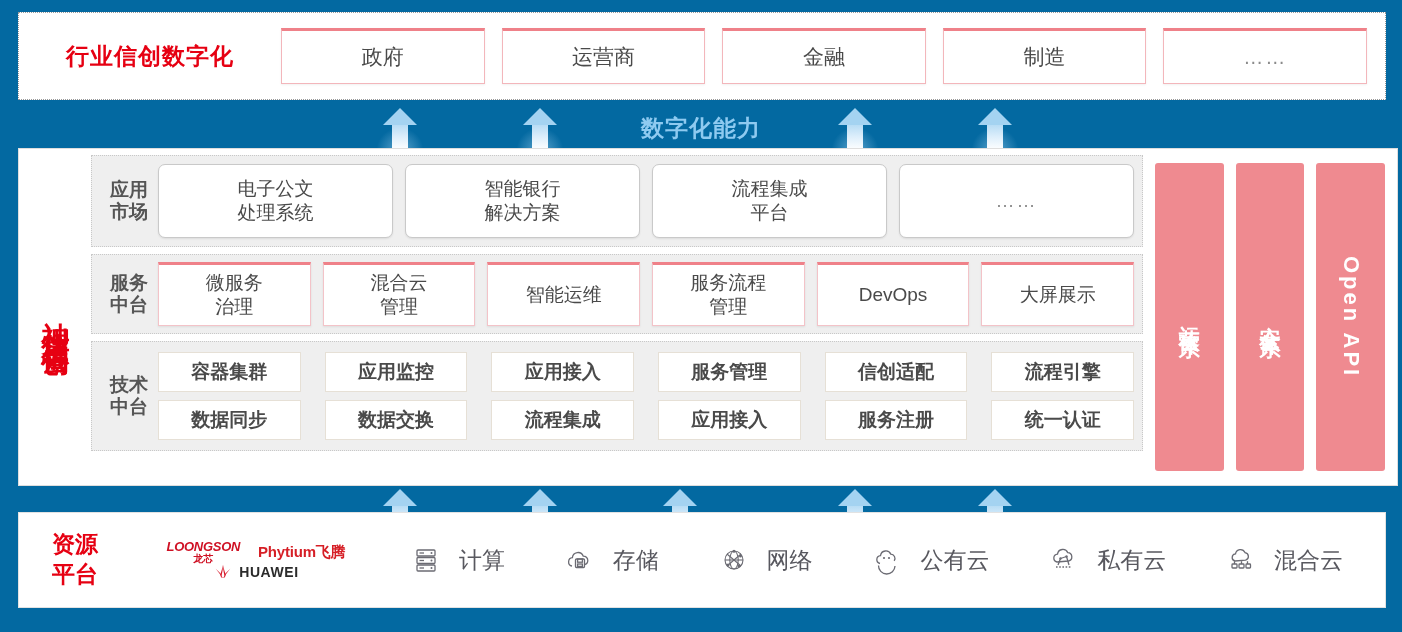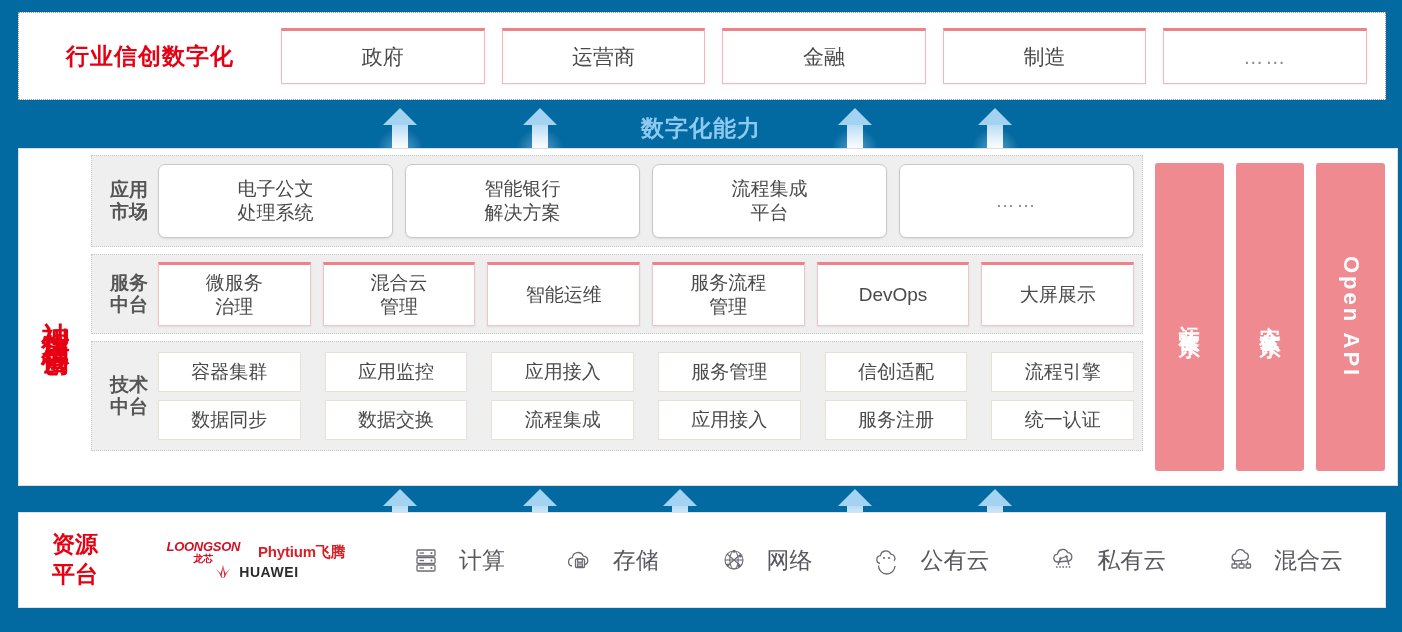--- a/index.html
+++ b/index.html
@@ -97,21 +97,21 @@
   .layer-svc { height:80px; }
   .svc-box {
     flex:1; background:#fff; border:1px solid #f3c3c8; border-top:3px solid #ef8189;
     display:flex; align-items:center; justify-content:center; text-align:center;
     font-size:19px; color:#4a4a4a; line-height:1.25; height:64px;
     box-shadow: 0 1px 2px rgba(0,0,0,0.08);
   }
 
   .layer-tech { height:110px; }
   .tech-grid { flex:1; display:flex; flex-direction:column; gap:8px; }
-  .tech-row { display:flex; gap:24px; }
+  .tech-row { display:flex; gap:24px;font-weight:bold; }
   .tech-box {
     flex:1; background:#fff; border:1px solid #e6e0d6;
     display:flex; align-items:center; justify-content:center;
     font-size:19px; color:#4a4a4a; height:40px;
   }
 
   
   .pillars { width:248px; flex:none; display:flex; gap:12px; padding:14px 12px 14px 6px; }
   .pillar {
     flex:1; background:#ef8a90; border-radius:3px;

